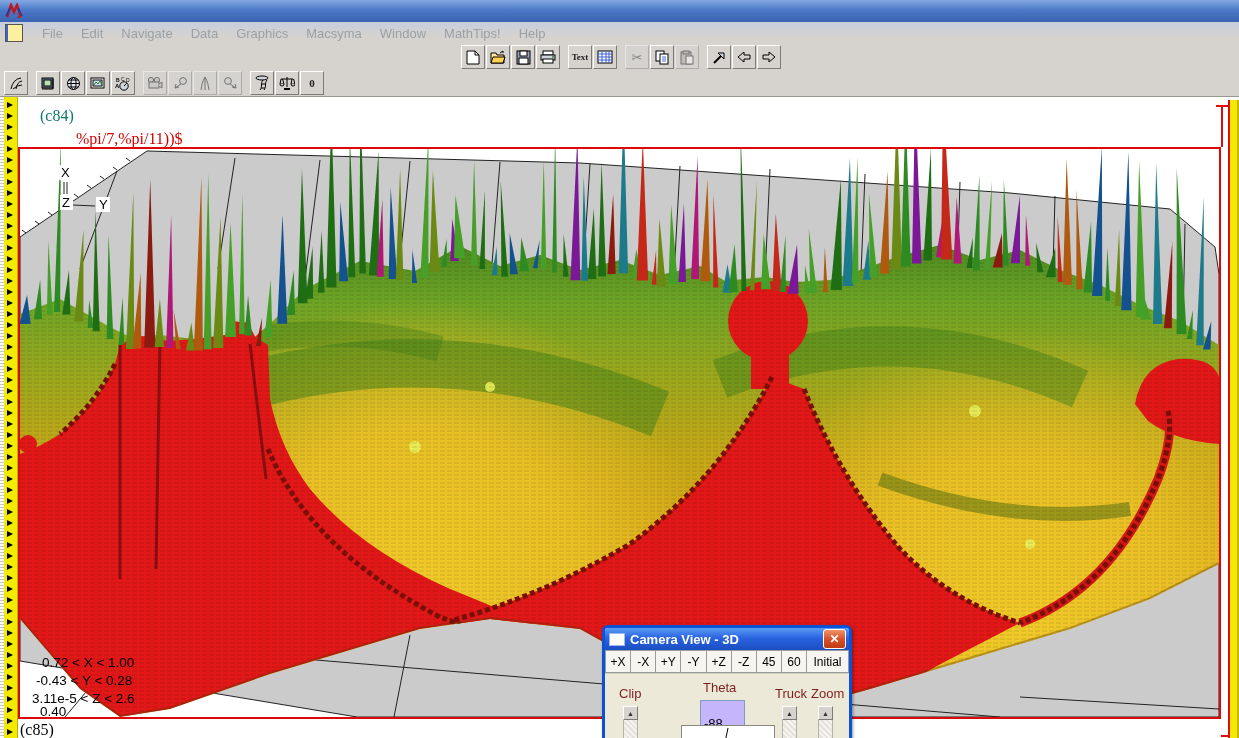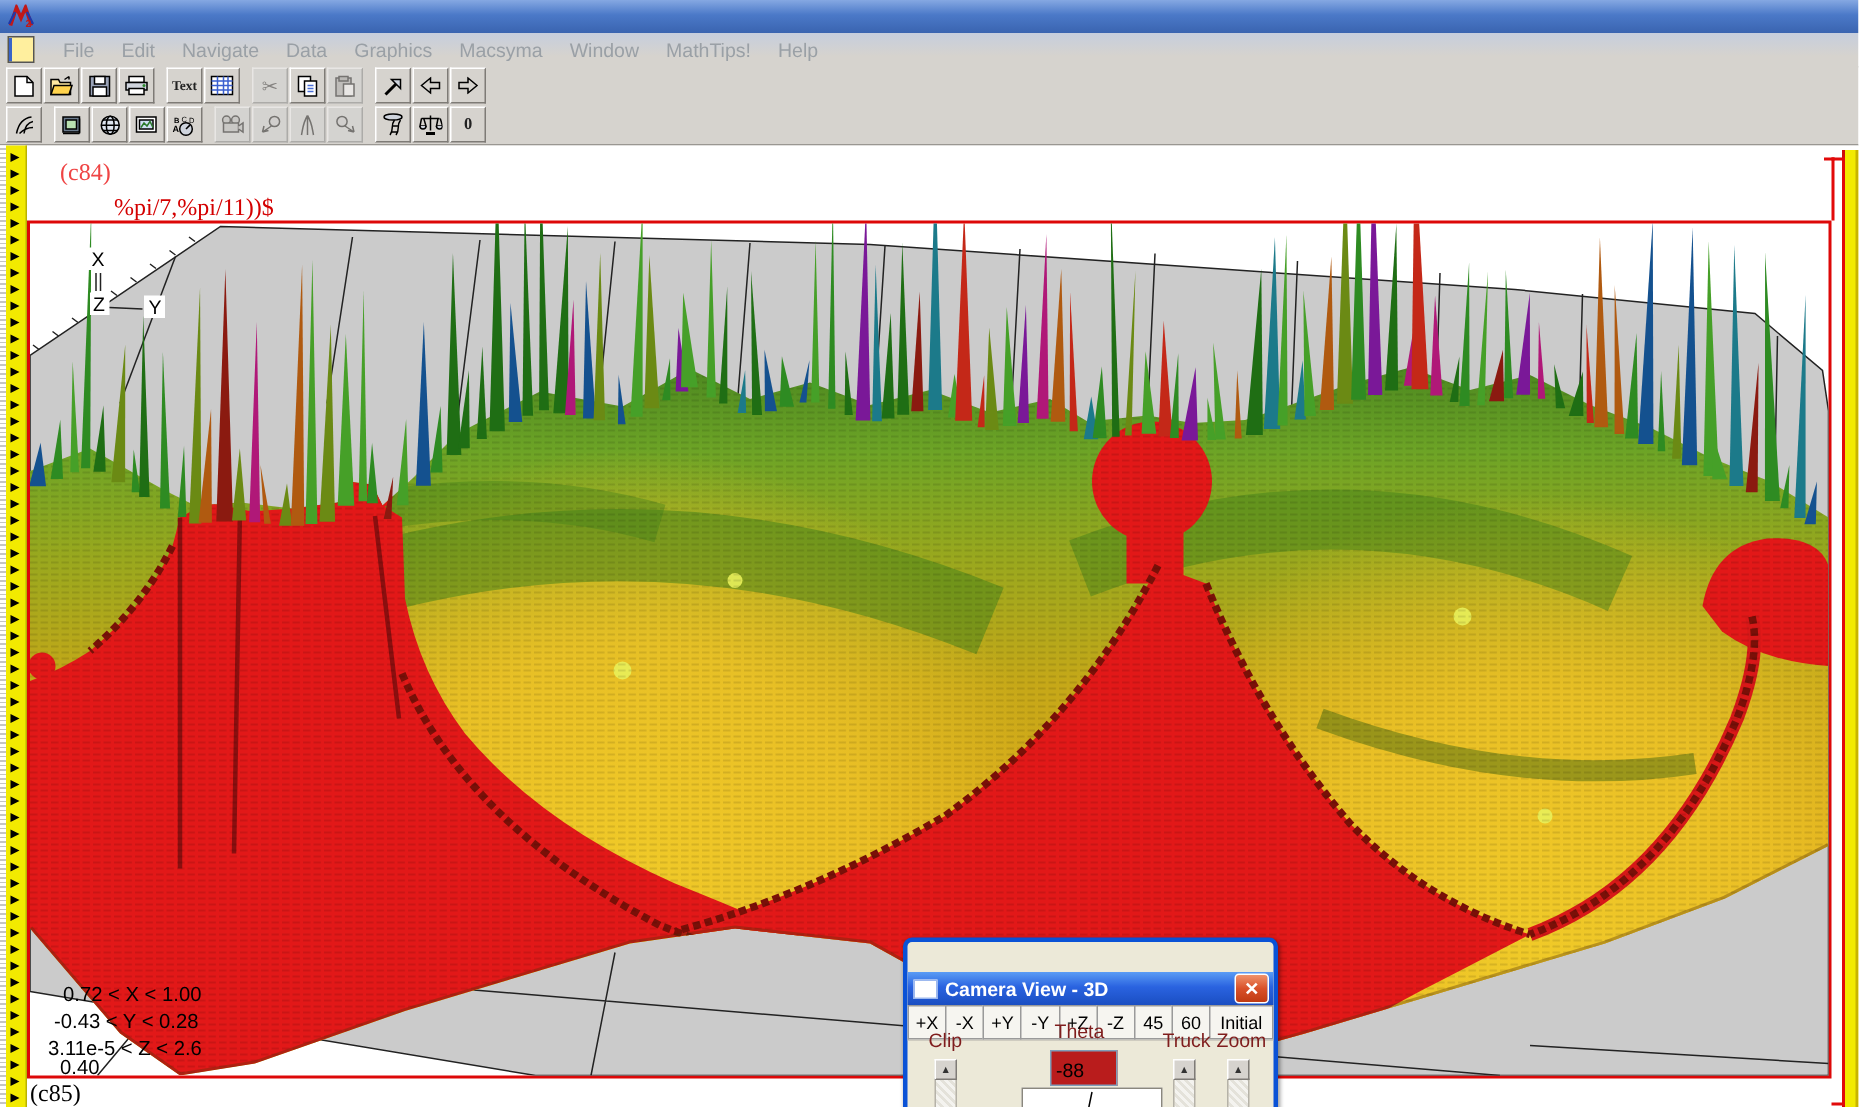--- a/index.html
+++ b/index.html
@@ -9,21 +9,21 @@
     background:linear-gradient(180deg,#85a8e2 0%,#4b79c8 45%,#3a64b0 100%);
     display:flex;align-items:center;color:#fff;font-weight:bold;font-size:13px;}
   #titlebar .logo{width:20px;height:18px;margin:0 6px 0 4px;display:flex;align-items:center;justify-content:center;}
   #menubar{position:absolute;left:0;top:22px;width:1239px;height:22px;
     background:linear-gradient(180deg,#c6cedd 0%,#d6d3ce 70%);
     display:flex;align-items:center;font-size:13px;color:#9aa0a6;border-bottom:1px solid #bdbab4;}
   #menubar .doc-icon{width:16px;height:16px;margin:0 10px 0 5px;background:#ffef9e;border:1px solid #555;
     box-shadow:inset 2px 0 0 #3a64c8;}
   #menubar .mi{padding:2px 9px;cursor:default;}
   .toolbar{position:absolute;left:0;width:1239px;height:26px;background:#d6d3ce;display:flex;align-items:center;}
-  #toolbar1{top:44px;} #toolbar2{top:70px;border-bottom:1px solid #9a9792;}
+  #toolbar1{top:44px;justify-content:center;} #toolbar2{top:70px;border-bottom:1px solid #9a9792;}
   .tbtn{width:24px;height:24px;margin-right:1px;background:#d6d3ce;
     border-top:1px solid #fff;border-left:1px solid #fff;border-right:1px solid #7e7b76;border-bottom:1px solid #7e7b76;
     display:flex;align-items:center;justify-content:center;font-size:13px;color:#222;box-sizing:border-box;}
   .tbtn.dis{opacity:.45;filter:grayscale(1);}
   .tgap{width:7px;} .tgap2{width:4px;}
   .tbtn svg{display:block;}
   .tbtn .txt{font-size:9px;font-weight:bold;font-family:"Liberation Serif",serif;}
   
   #doc{position:absolute;left:0;top:97px;width:1239px;height:641px;background:#fff;}
   #lstrip{position:absolute;left:0;top:0;width:4px;height:641px;
@@ -32,40 +32,40 @@
     border-right:1px solid #b9b200;overflow:hidden;}
   #lmargin .arr{width:0;height:0;border-left:6px solid #000;border-top:3px solid transparent;
     border-bottom:3px solid transparent;margin:5px 0 0 3px;}
   #rmargin{position:absolute;right:0;top:3px;width:9px;height:638px;background:#f2ea00;
     border-left:2px solid #cf0a0a;box-shadow:inset -2px 0 0 #c8b400;}
   #rbracket{position:absolute;left:1221px;top:8px;width:7px;height:628px;
     border-right:2px solid #e20a0a;border-top:2px solid #e20a0a;border-bottom:2px solid #e20a0a;}
   #rbracket2{position:absolute;left:1216px;top:8px;width:5px;height:40px;
     border-right:2px solid #e20a0a;border-top:2px solid #e20a0a;}
   #cell-c84{position:absolute;left:24px;top:6px;width:1190px;font-family:"Liberation Serif",serif;font-size:16px;}
-  #cell-c84 .lbl{position:absolute;left:16px;top:4px;color:#ef4444;}
+  #cell-c84 .lbl{position:absolute;left:16px;top:4px;color:#0f766e;}
   #cell-c84 .code{position:absolute;left:52px;top:4px;width:1115px;color:#d40000;line-height:21px;}
   #plotcell{position:absolute;left:18px;top:50px;width:1199px;height:568px;border:2px solid #dd0808;background:#fff;}
   #c85{position:absolute;left:20px;top:624px;font-family:"Liberation Serif",serif;font-size:16px;color:#000;}
   
   #camdlg{position:absolute;left:602px;top:625px;width:244px;height:113px;overflow:hidden;
     border:3px solid #0a52d6;border-radius:6px 6px 0 0;background:#ece9d8;box-shadow:1px 1px 3px rgba(0,0,0,.4);}
   #camdlg .cap{height:22px;background:linear-gradient(180deg,#5a9cf5 0%,#2a63e0 45%,#1a4ec2 100%);
-    display:flex;align-items:center;color:#fff;font-weight:bold;font-size:13px;margin-top:20px;}
+    display:flex;align-items:center;color:#fff;font-weight:bold;font-size:13px;}
   #camdlg .cap .wicon{width:14px;height:11px;background:#fff;border:1px solid #9db9ef;margin:0 5px 0 4px;}
   #camdlg .cap .xbtn{margin-left:auto;margin-right:3px;width:21px;height:18px;border:1px solid #fff;border-radius:3px;
     background:linear-gradient(180deg,#f0926a 0%,#d9512a 50%,#c03a12 100%);color:#fff;font-weight:bold;font-size:12px;
     display:flex;align-items:center;justify-content:center;}
   #camdlg .vrow{display:flex;height:23px;border-bottom:1px solid #cfccc0;}
   #camdlg .vbtn{flex:1;border:1px solid #9a9a9a;border-right-width:0;background:#f6f5f0;font-size:12px;
     display:flex;align-items:center;justify-content:center;color:#000;}
   #camdlg .vbtn:last-child{flex:1.7;border-right-width:1px;}
   #camdlg .flabel{position:absolute;font-size:13px;color:#7f1d1d;}
   #theta-field{position:absolute;left:95px;top:72px;width:40px;height:17px;border:1px solid #7f9db9;
-    background:#b91c1c;font-size:13px;padding:5px 0 0 3px;color:#000;}
+    background:#c4b5fd;font-size:13px;padding:15px 0 0 3px;color:#000;}
   .sbar{position:absolute;width:15px;}
   .sbar .up{height:14px;background:#d6d3ce;border-top:1px solid #fff;border-left:1px solid #fff;
     border-right:1px solid #7e7b76;border-bottom:1px solid #7e7b76;font-size:7px;text-align:center;line-height:13px;color:#333;box-sizing:border-box;}
   .sbar .trk{height:26px;background:repeating-linear-gradient(45deg,#f4f3ef 0 2px,#e4e2da 2px 4px);
     border:1px solid #b5b2a8;border-top:none;box-sizing:border-box;}
   #dial{position:absolute;left:76px;top:97px;width:92px;height:30px;background:#fff;border:1px solid #8a877e;}
 </style>
 </head>
 <body>
 

